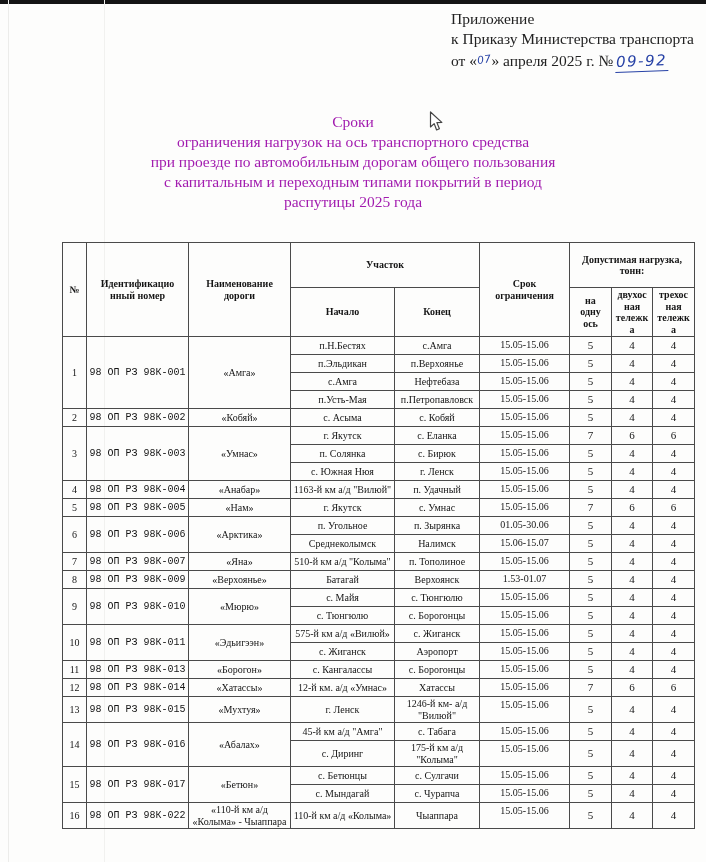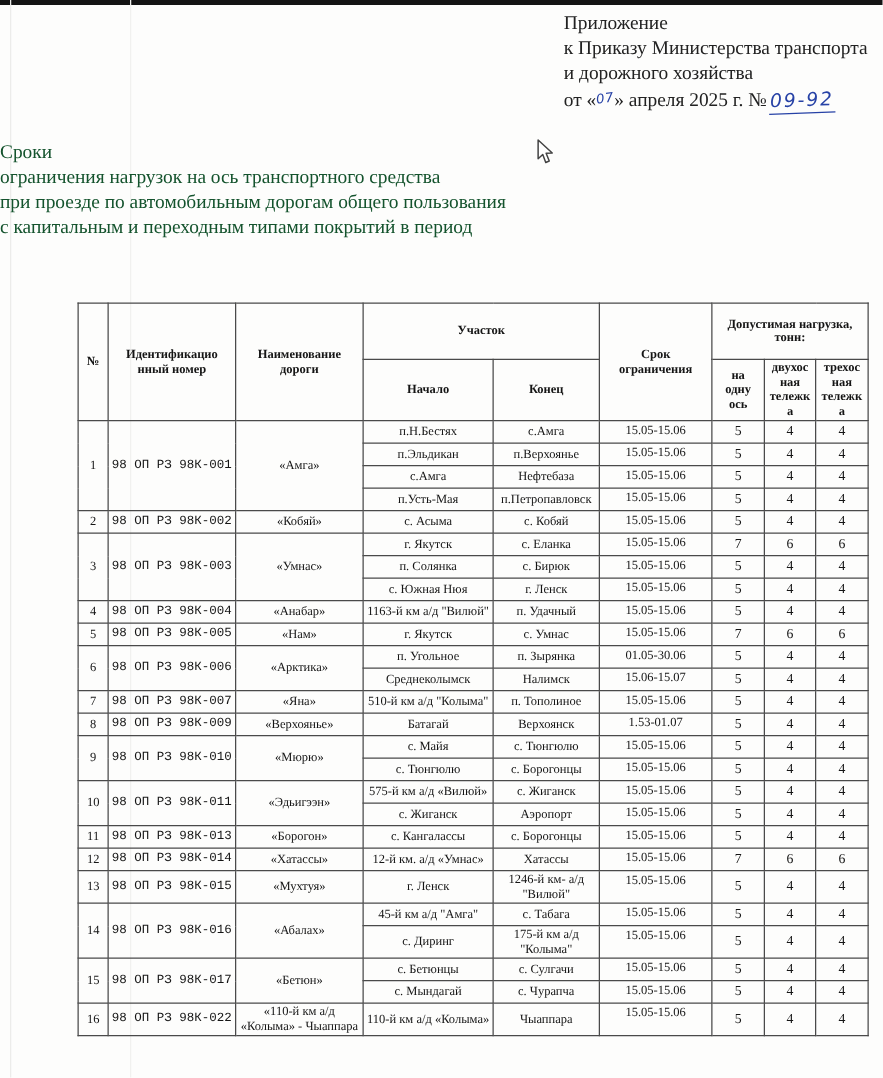--- a/index.html
+++ b/index.html
@@ -18,22 +18,22 @@
     font-size:15.5px;line-height:20px;color:#222;
   }
   .hand{color:#2742a6;font-family:"DejaVu Sans",sans-serif;font-style:italic;}
   .hand-day{font-size:10.5px;vertical-align:3px;letter-spacing:0.5px;display:inline-block;transform:rotate(-8deg);}
   .hand-num{
     font-size:15px;letter-spacing:1.5px;display:inline-block;
     border-bottom:1.5px solid #2742a6;transform:rotate(-2deg);
     margin-left:2px;padding:0 1px 0 1px;
   }
   .title{
-    position:absolute;top:112px;left:0;width:100%;
-    font-size:15.5px;line-height:20px;color:#14532d;
+    position:absolute;top:112px;left:0;width:100%;text-align:center;
+    font-size:15.5px;line-height:20px;color:#a21caf;
   }
   .cursor{position:absolute;left:429px;top:111px;z-index:5;}
 
   table.restrictions{
     position:absolute;top:242px;left:62px;width:632px;
     border-collapse:collapse;table-layout:fixed;
     font-size:10px;color:#151515;
   }
   .restrictions th,.restrictions td{
     border:1px solid #4a4a4a;text-align:center;vertical-align:middle;
@@ -50,31 +50,31 @@
 </head>
 <body>
 
 <div class="scan-strip"></div>
 <div class="scan-line l1"></div>
 <div class="scan-line l2"></div>
 
 <div class="annotation">
   <div>Приложение</div>
   <div>к Приказу Министерства транспорта</div>
-  <div>и дорожного хозяйства</div>
   <div>
     <span>от «</span><span class="hand hand-day">07</span><span>» апреля 2025 г. №</span><span class="hand hand-num">09-92</span>
   </div>
 </div>
 
 <div class="title">
   <div>Сроки</div>
   <div>ограничения нагрузок на ось транспортного средства</div>
   <div>при проезде по автомобильным дорогам общего пользования</div>
   <div>с капитальным и переходным типами покрытий в период</div>
+  <div>распутицы 2025 года</div>
 </div>
 
 <div class="cursor">
   <svg width="15" height="21" viewBox="0 0 15 21">
     <path d="M1.5 1 L1.5 16 L5.2 12.6 L7.6 19 L10.4 17.8 L7.9 11.6 L12.8 11.4 Z" fill="#ffffff" stroke="#444444" stroke-width="1.2" stroke-linejoin="round"></path>
   </svg>
 </div>
 
 <table class="restrictions">
   <colgroup>

